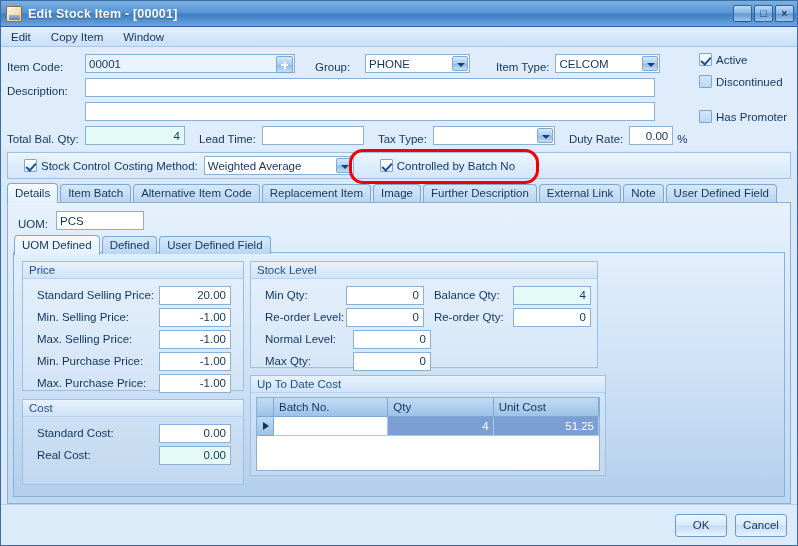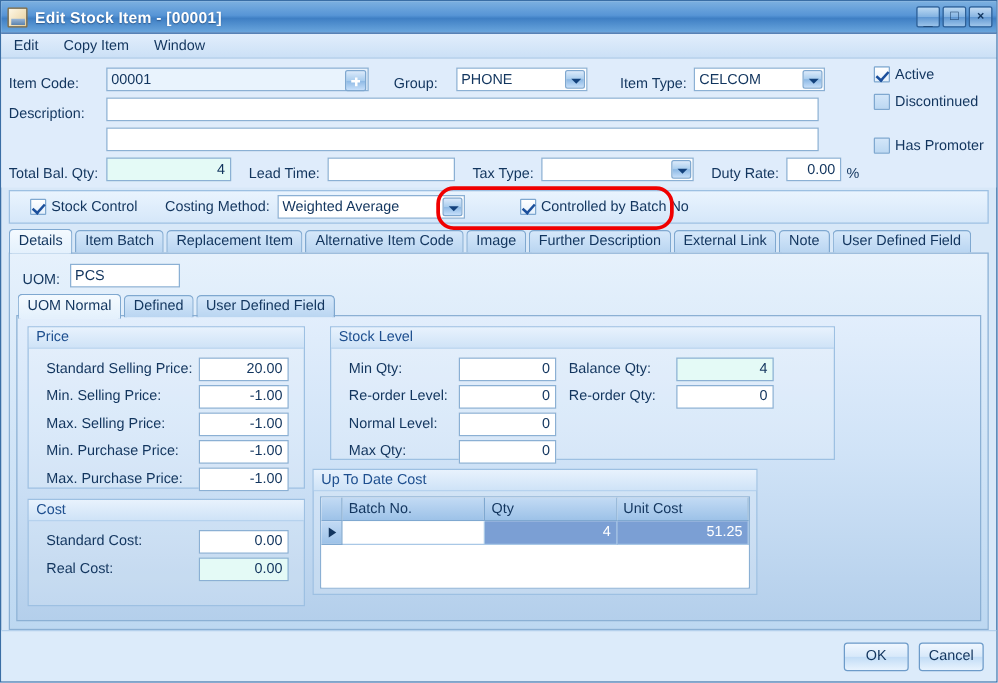--- a/index.html
+++ b/index.html
@@ -152,21 +152,21 @@
     position: absolute; right: 10px; top: 6px;
     display: flex; flex-direction: column; gap: 9px; align-items: flex-start;
   }
 
   
   .stockbar {
     margin: 2px 6px 0 6px;
     height: 27px;
     border: 1px solid #9dc0e2;
     background: linear-gradient(to bottom, #eaf4fe, #d5e7f9);
-    display: flex; align-items: center; padding-left: 16px; gap: 22px;
+    display: flex; align-items: center; padding-left: 16px; gap: 4px;
     position: relative;
   }
   .redbox {
     position: absolute;
     border: 3px solid #f00000;
     border-radius: 14px;
     pointer-events: none;
   }
 
   
@@ -389,38 +389,38 @@
     <div class="chk checked" style="margin-left:22px">
       <span class="box"></span>
       <span class="txt">Controlled by Batch No</span>
     </div>
     <div class="redbox" style="left:341px; top:-4px; width:190px; height:35px;"></div>
   </div>
 
   <div class="tabstrip" style="margin-top:4px">
     <div class="tab active">Details</div>
     <div class="tab">Item Batch</div>
+    <div class="tab">Alternative Item Code</div>
     <div class="tab">Replacement Item</div>
-    <div class="tab">Alternative Item Code</div>
     <div class="tab">Image</div>
     <div class="tab">Further Description</div>
     <div class="tab">External Link</div>
     <div class="tab">Note</div>
     <div class="tab">User Defined Field</div>
   </div>
 
   <div class="tabpanel">
 
     <div class="row" style="margin:6px 0 3px 10px">
       <div class="lbl">UOM:</div>
       <input class="inp" style="width: 88px; margin-left: 8px;" value="PCS">
     </div>
 
     <div class="tabstrip inner-tabstrip">
-      <div class="tab active">UOM Normal</div>
+      <div class="tab active">UOM Defined</div>
       <div class="tab">Defined</div>
       <div class="tab">User Defined Field</div>
     </div>
 
     <div class="inner-panel">
 
       <div class="group" style="left:8px; top:8px; width:222px; height:130px;">
         <div class="gtitle">Price</div>
         <div class="gbody">
           <div class="frow">
@@ -453,21 +453,21 @@
             <div class="flbl" style="width:130px;padding-left:8px">Standard Cost:</div>
             <input class="inp num" style="width: 72px;" value="0.00">
           </div>
           <div class="frow">
             <div class="flbl" style="width:130px;padding-left:8px">Real Cost:</div>
             <input class="inp num mint" style="width: 72px;" value="0.00">
           </div>
         </div>
       </div>
 
-      <div class="group" style="left:250px; top:8px; width:404px; height:107px;">
+      <div class="group" style="left:236px; top:8px; width:348px; height:107px;">
         <div class="gtitle">Stock Level</div>
         <div class="gbody">
           <div class="frow">
             <div class="flbl" style="width:96px;padding-left:8px">Min Qty:</div>
             <input class="inp num" style="width: 78px;" value="0">
             <div class="flbl" style="width:96px;padding-left:10px">Balance Qty:</div>
             <input class="inp num mint" style="width: 78px;" value="4">
           </div>
           <div class="frow">
             <div class="flbl" style="width:96px;padding-left:8px">Re-order Level:</div>

